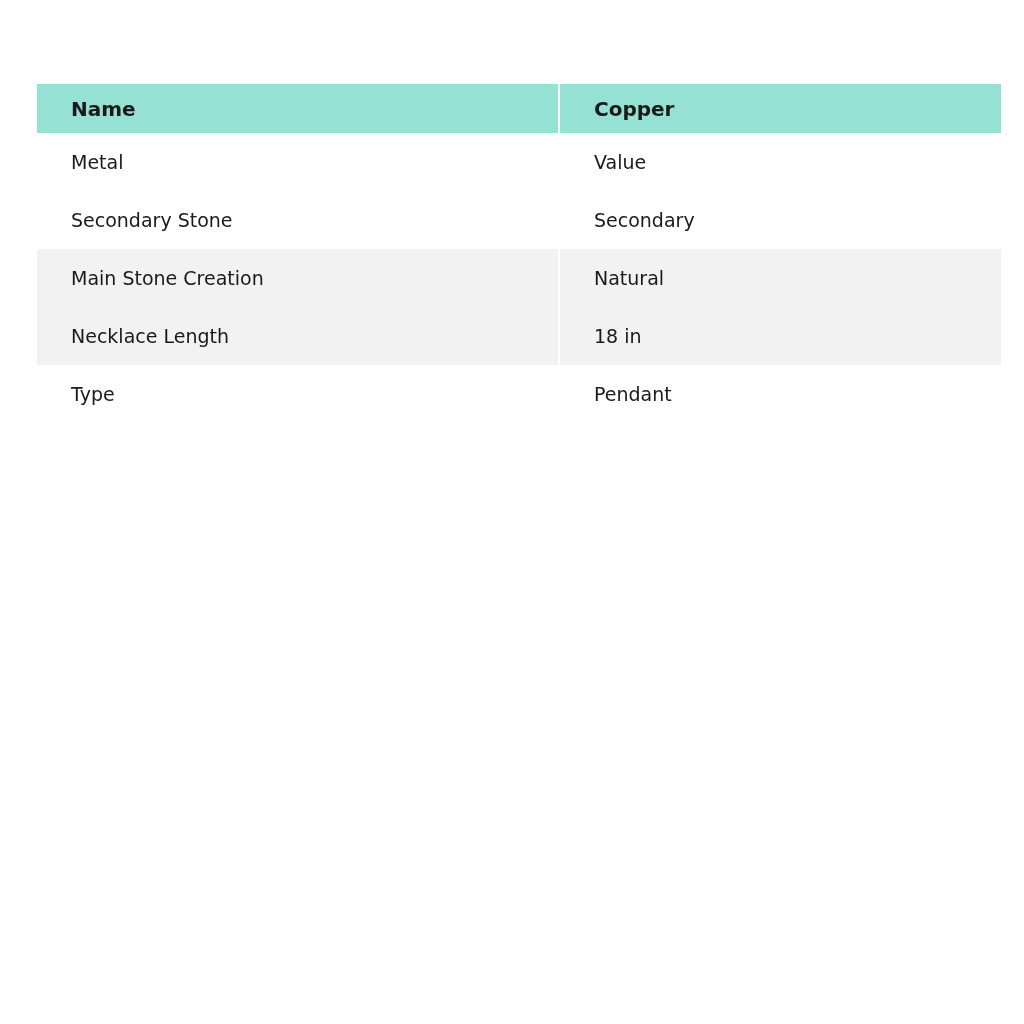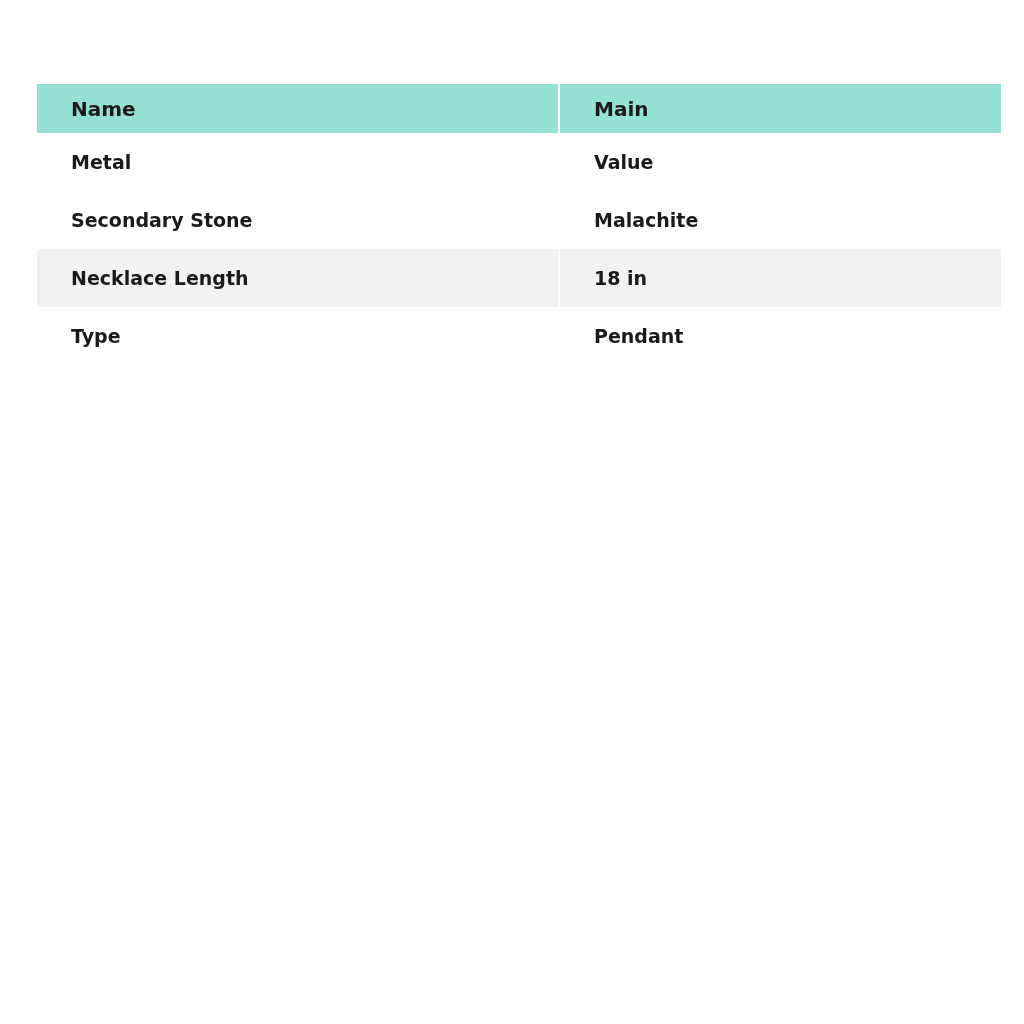--- a/index.html
+++ b/index.html
@@ -36,52 +36,56 @@
     background: #95e1d3;
     height: 49px;
     font-weight: 700;
     font-size: 20px;
   }
   .spec-table th.col-name {
     border-right: 2px solid #ffffff;
   }
   .spec-table td {
     height: 58px;
-    font-weight: 700;
+    font-weight: 400;
   }
   .spec-table td.col-name {
     border-right: 2px solid #ffffff;
   }
   .spec-table tr.even td {
     background: #ffffff;
   }
   .spec-table tr.odd td {
     background: #f2f2f2;
   }
   .spec-table th.col-name, .spec-table td.col-name { width: 487px; }
 </style>
 </head>
 <body>
 
 <div class="page">
   <table class="spec-table">
     <thead>
       <tr>
         <th class="col-name">Name</th>
-        <th class="col-value">Main</th>
+        <th class="col-value">Copper</th>
       </tr>
     </thead>
     <tbody>
       <tr class="even">
         <td class="col-name">Metal</td>
         <td class="col-value">Value</td>
       </tr>
       <tr class="even">
         <td class="col-name">Secondary Stone</td>
-        <td class="col-value">Malachite</td>
+        <td class="col-value">Secondary</td>
+      </tr>
+      <tr class="odd">
+        <td class="col-name">Main Stone Creation</td>
+        <td class="col-value">Natural</td>
       </tr>
       <tr class="odd">
         <td class="col-name">Necklace Length</td>
         <td class="col-value">18 in</td>
       </tr>
       <tr class="even">
         <td class="col-name">Type</td>
         <td class="col-value">Pendant</td>
       </tr>
     </tbody>

